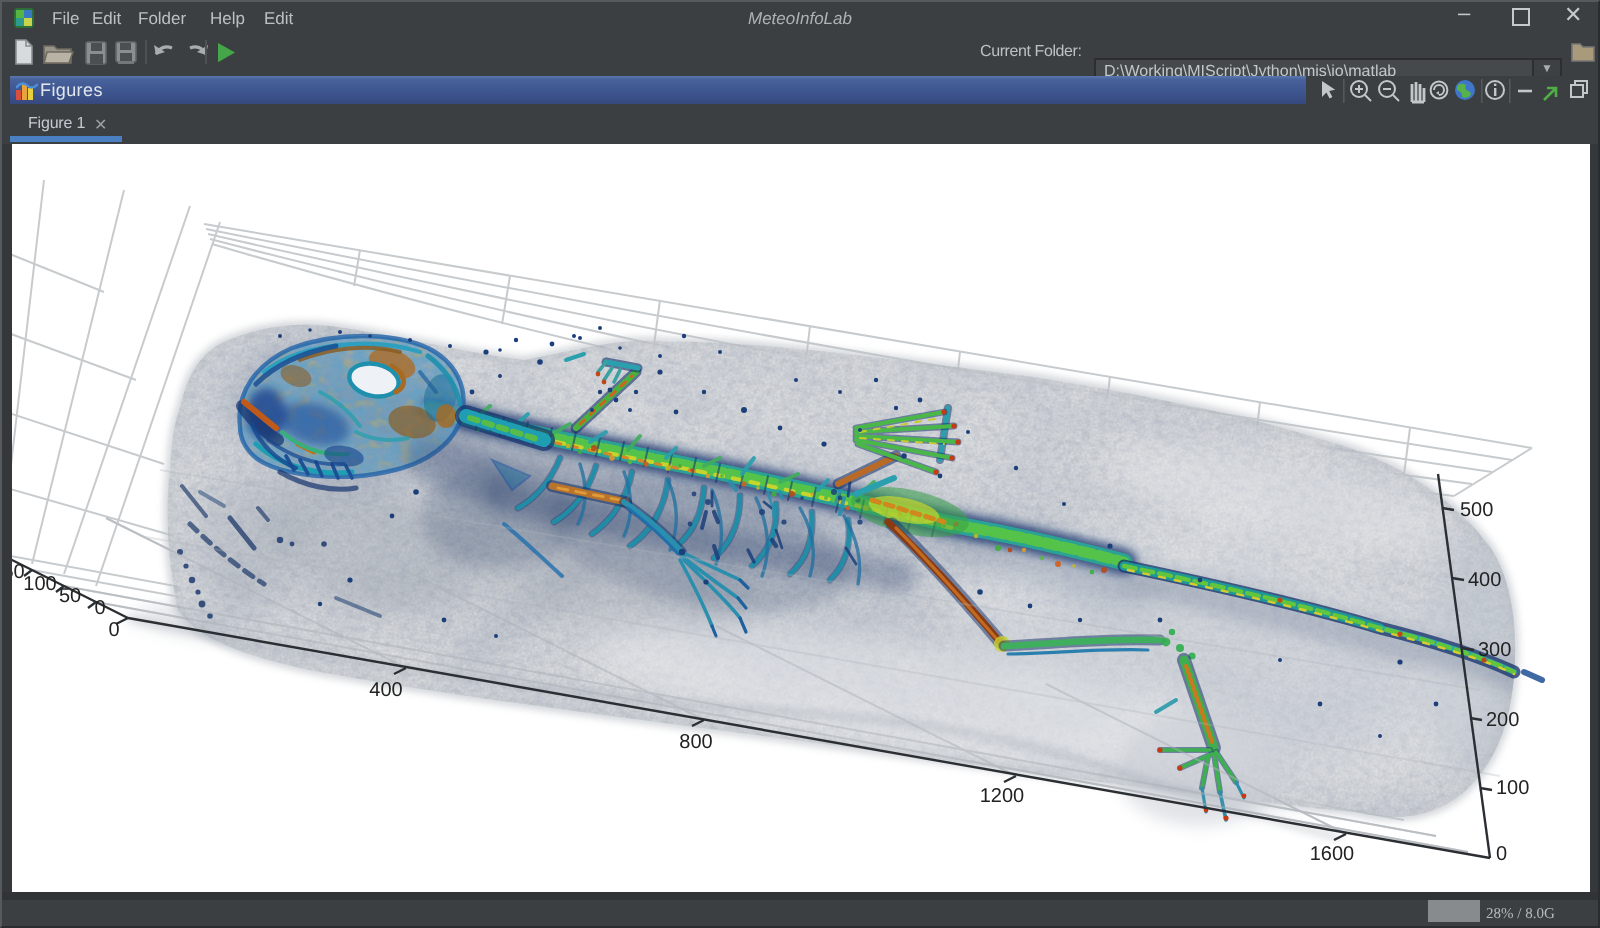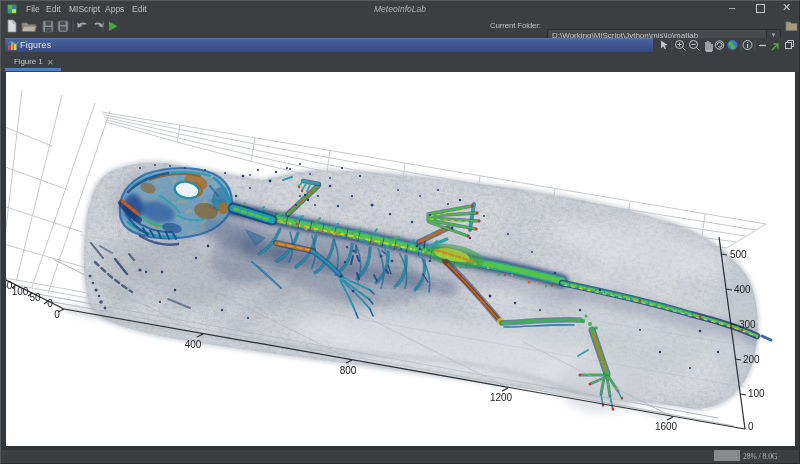--- a/index.html
+++ b/index.html
@@ -31,22 +31,22 @@
 
 <svg class="abs" style="left:7px;top:4px" width="10" height="10" viewBox="0 0 10 10">
  <rect x="0" y="0" width="10" height="10" rx="2" fill="#2e6e38"></rect>
  <rect x="1" y="1" width="4" height="4" fill="#56b545"></rect>
  <rect x="5" y="1" width="4" height="4" fill="#3a78c2"></rect>
  <rect x="1" y="5" width="4" height="4" fill="#2c9a8c"></rect>
  <rect x="5" y="5" width="4" height="4" fill="#c8d44a"></rect>
 </svg>
 <span class="menu" style="left:26px">File</span>
 <span class="menu" style="left:46px">Edit</span>
-<span class="menu" style="left:69px">MIScript</span>
-<span class="menu" style="left:105px">Apps</span>
+<span class="menu" style="left:69px">Folder</span>
+<span class="menu" style="left:105px">Help</span>
 <span class="menu" style="left:132px">Edit</span>
 <div id="title">MeteoInfoLab</div>
 <div class="wbtn" style="left:729px;top:1px;font-size:11px">–</div>
 <div class="wbtn" style="left:756px;top:4px;width:7px;height:7px;border:1px solid #c6cacd"></div>
 <div class="wbtn" style="left:782px;top:1px;font-size:11px">✕</div>
 
 <svg class="abs" style="left:6px;top:19px" width="110" height="14" viewBox="0 0 110 14">
 
   <path d="M2,1 h5 l3,3 v9 h-8 z" fill="#d8dbde" stroke="#8a8f93" stroke-width="0.8"></path>
   <path d="M7,1 v3 h3" fill="none" stroke="#8a8f93" stroke-width="0.8"></path>

